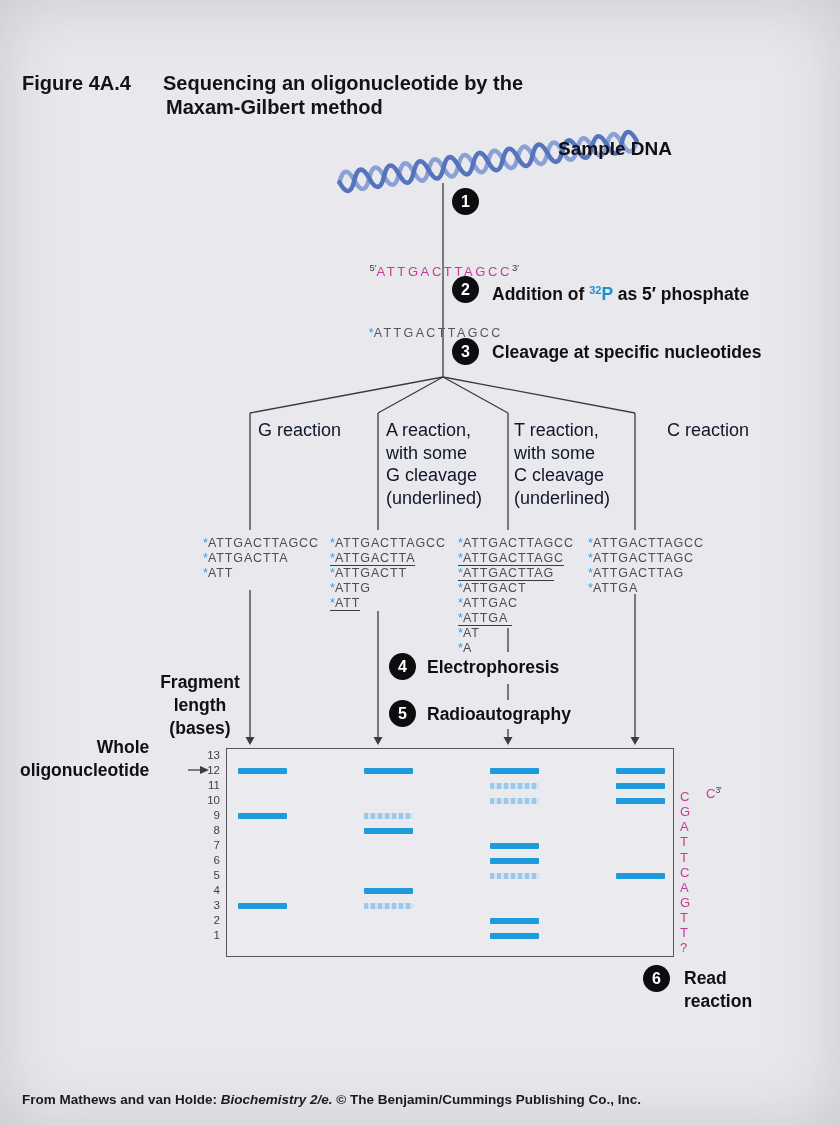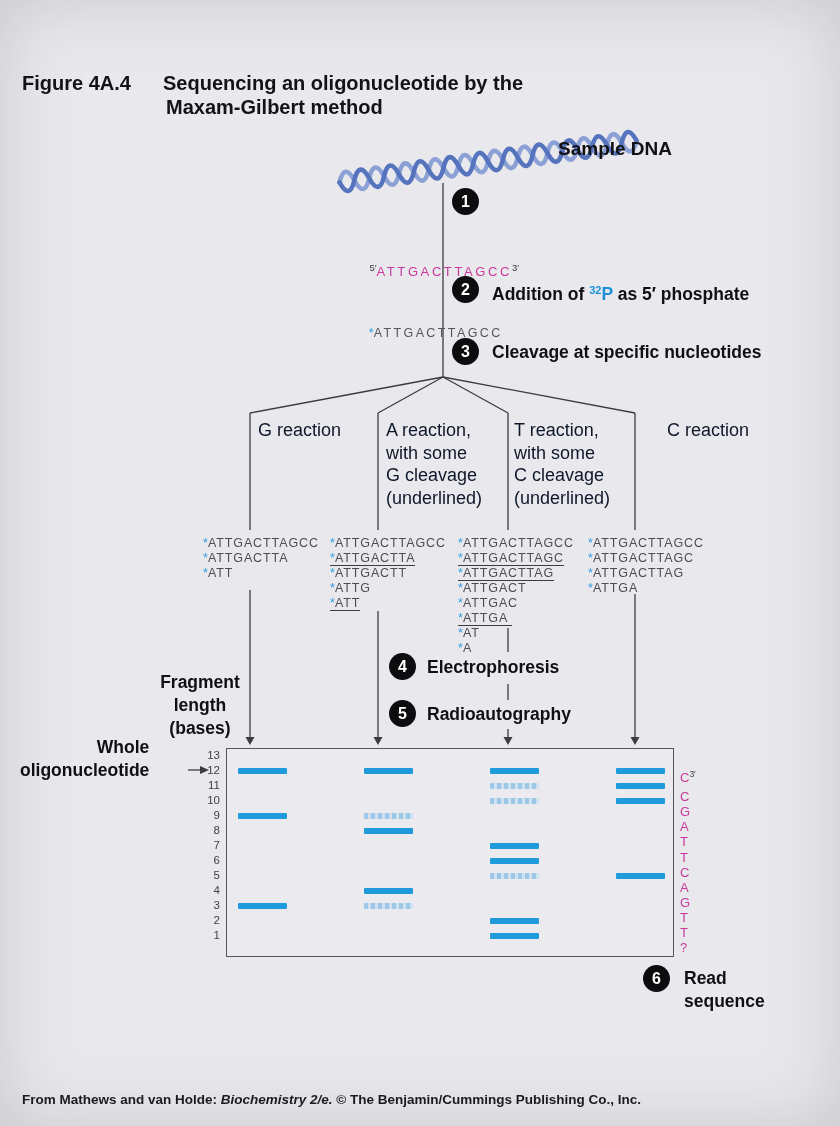--- a/index.html
+++ b/index.html
@@ -193,35 +193,35 @@
     <div class="band strong" style="left: 263px; top: 109px;"></div>
     <div class="band light" style="left: 263px; top: 124px;"></div>
     <div class="band strong" style="left: 263px; top: 169px;"></div>
     <div class="band strong" style="left: 263px; top: 184px;"></div>
     <div class="band strong" style="left: 389px; top: 19px;"></div>
     <div class="band strong" style="left: 389px; top: 34px;"></div>
     <div class="band strong" style="left: 389px; top: 49px;"></div>
     <div class="band strong" style="left: 389px; top: 124px;"></div>
   </div>
 <div class="abs" style="left:680px;top:748px;width:30px;height:215px;">
-    <div class="readletter" style="top: 18px;">C<span class="rsup">3′</span></div>
+    <div class="readletter" style="top: 34px; margin-left: 26px;">C<span class="rsup">3′</span></div>
     <div class="readletter" style="top: 41.1px;">C</div>
     <div class="readletter" style="top: 56.2px;">G</div>
     <div class="readletter" style="top: 71.3px;">A</div>
     <div class="readletter" style="top: 86.4px;">T</div>
     <div class="readletter" style="top: 101.5px;">T</div>
     <div class="readletter" style="top: 116.6px;">C</div>
     <div class="readletter" style="top: 131.7px;">A</div>
     <div class="readletter" style="top: 146.8px;">G</div>
     <div class="readletter" style="top: 161.9px;">T</div>
     <div class="readletter" style="top: 177px;">T</div>
     <div class="readletter" style="top: 192.1px;">?</div>
   </div>
 
 <div class="abs step-circle" style="left:643px;top:965px;">6</div>
 <div class="abs step-text" style="left:684px;top:967px;">
   <div>Read</div>
-  <div>sequence</div>
+  <div>reaction</div>
 </div>
 
 <div class="abs footer" style="left:22px;top:1092px;">
   <span>From Mathews and van Holde: </span><i>Biochemistry 2/e.</i><span> © The Benjamin/Cummings Publishing Co., Inc.</span>
 </div>
 
 </body></html>

